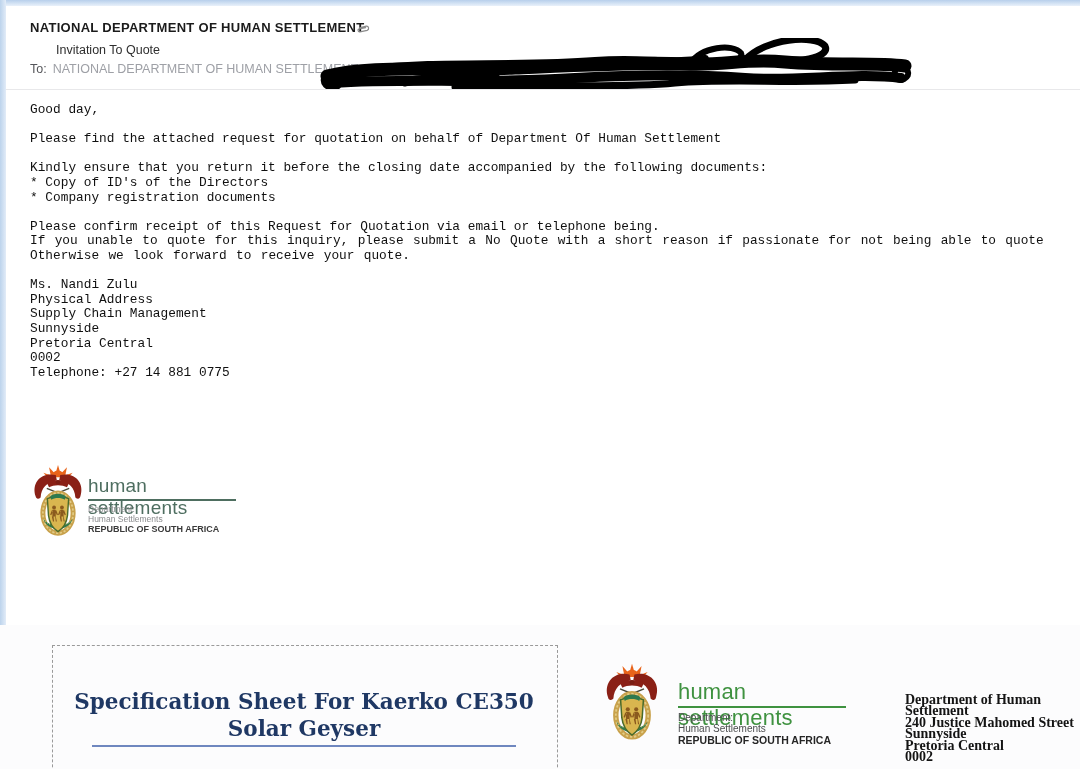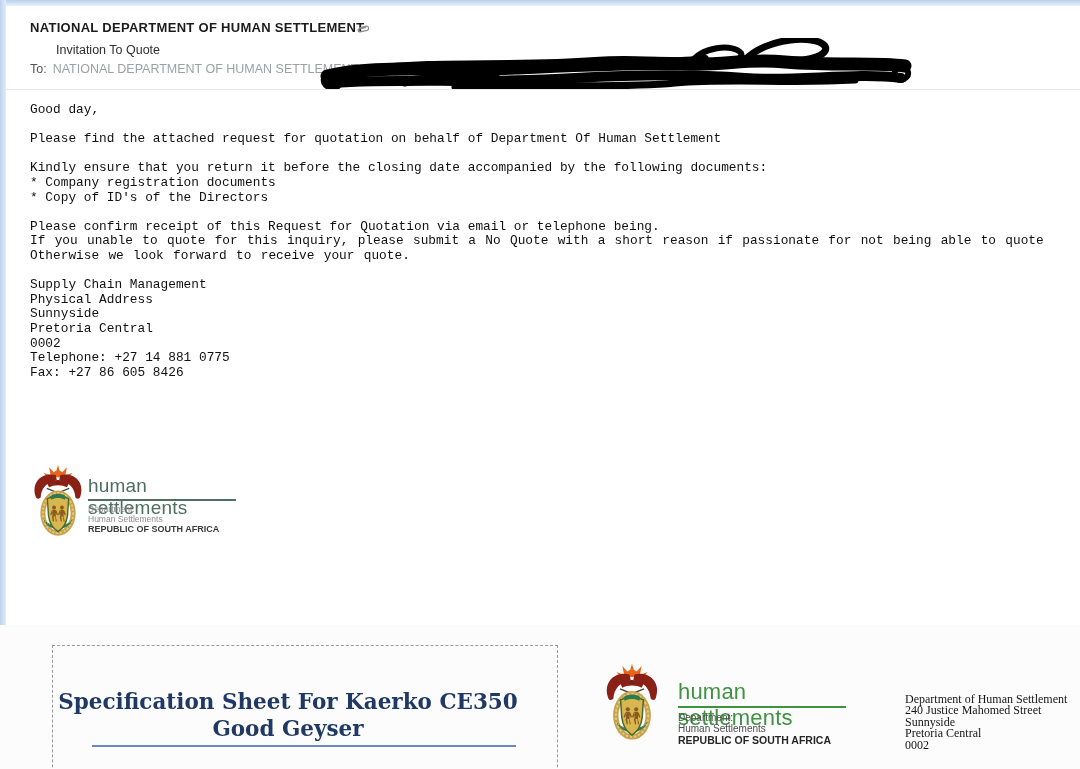--- a/index.html
+++ b/index.html
@@ -68,21 +68,21 @@
   .logo-top .dept  { left: 58px; top: 43px; font-size: 8.5px; color: #8a8b8d; line-height: 9.5px; }
   .logo-top .country { left: 58px; top: 62px; font-size: 9px; font-weight: bold; color: #3a3a3a; }
 
   
   .doc-band { left: 0px; top: 625px; width: 1080px; height: 144px; background: #fcfcfd; }
   .doc-box {
     left: 52px; top: 645px; width: 504px; height: 180px;
     border: 1px dashed #9a9a9a;
   }
   .doc-title {
-    left: 36px; top: 688px; width: 504px;
+    left: 52px; top: 688px; width: 504px;
     text-align: center;
     font-family: "DejaVu Serif", "Liberation Serif", serif;
     font-weight: bold; font-size: 21.5px; line-height: 27px;
     color: #1f3864;
   }
   .doc-title-rule {
     left: 92px; top: 745px; width: 424px; height: 2px; background: #6f87bf;
   }
 
   
@@ -95,21 +95,21 @@
   .logo-bottom .brand-rule {
     left: 76px; top: 49px; width: 168px; height: 2px; background: #3f9240;
   }
   .logo-bottom .dept { left: 76px; top: 55px; font-size: 10px; color: #4c4d4f; line-height: 11px; }
   .logo-bottom .country { left: 76px; top: 77px; font-size: 10.5px; font-weight: bold; color: #262626; }
 
   
   .doc-address {
     left: 905px; top: 694px; width: 175px;
     font-family: "Liberation Serif", serif;
-    font-weight: normal; font-size: 12px; line-height: 11.4px;
+    font-weight: bold; font-size: 14px; line-height: 11.4px;
     color: #141414;
   }
 </style>
 </head>
 <body>
 
 <svg width="0" height="0" style="position:absolute" aria-hidden="true">
   <defs>
     <symbol id="coat-of-arms" viewBox="0 0 100 140">
 
@@ -183,35 +183,35 @@
   </g>
 </svg>
 
 <div class="abs header-divider"></div>
 
 <div class="abs mail-body">
   <p>Good day,</p>
   <p>Please find the attached request for quotation on behalf of Department Of Human Settlement</p>
   <p>
     <span class="line">Kindly ensure that you return it before the closing date accompanied by the following documents:</span>
+    <span class="line">* Copy of ID's of the Directors</span>
     <span class="line">* Company registration documents</span>
-    <span class="line">* Copy of ID's of the Directors</span>
   </p>
   <p>
     <span class="line">Please confirm receipt of this Request for Quotation via email or telephone being.</span>
     <span class="line stretch">If you unable to quote for this inquiry, please submit a No Quote with a short reason if passionate for not being able to quote Otherwise we look forward to receive your quote.</span>
   </p>
   <p class="sig">
+    <span class="line">Ms. Nandi Zulu</span>
+    <span class="line">Physical Address</span>
     <span class="line">Supply Chain Management</span>
-    <span class="line">Physical Address</span>
     <span class="line">Sunnyside</span>
     <span class="line">Pretoria Central</span>
     <span class="line">0002</span>
     <span class="line">Telephone: +27 14 881 0775</span>
-    <span class="line">Fax: +27 86 605 8426</span>
   </p>
 </div>
 
 <div class="abs logo-top">
   <svg class="abs coat">
       <use href="#coat-of-arms"></use>
     </svg>
   <div class="abs brand">human settlements</div>
   <div class="abs brand-rule"></div>
   <div class="abs dept">
@@ -219,21 +219,21 @@
     <span class="line">Human Settlements</span>
   </div>
   <div class="abs country">REPUBLIC OF SOUTH AFRICA</div>
 </div>
 
 <div class="abs doc-band"></div>
 
 <div class="abs doc-box"></div>
 <div class="abs doc-title">
   <span class="line">Specification Sheet For Kaerko CE350</span>
-  <span class="line">Good Geyser</span>
+  <span class="line">Solar Geyser</span>
 </div>
 <div class="abs doc-title-rule"></div>
 
 <div class="abs logo-bottom">
   <svg class="abs coat">
       <use href="#coat-of-arms"></use>
     </svg>
   <div class="abs brand">human settlements</div>
   <div class="abs brand-rule"></div>
   <div class="abs dept">

